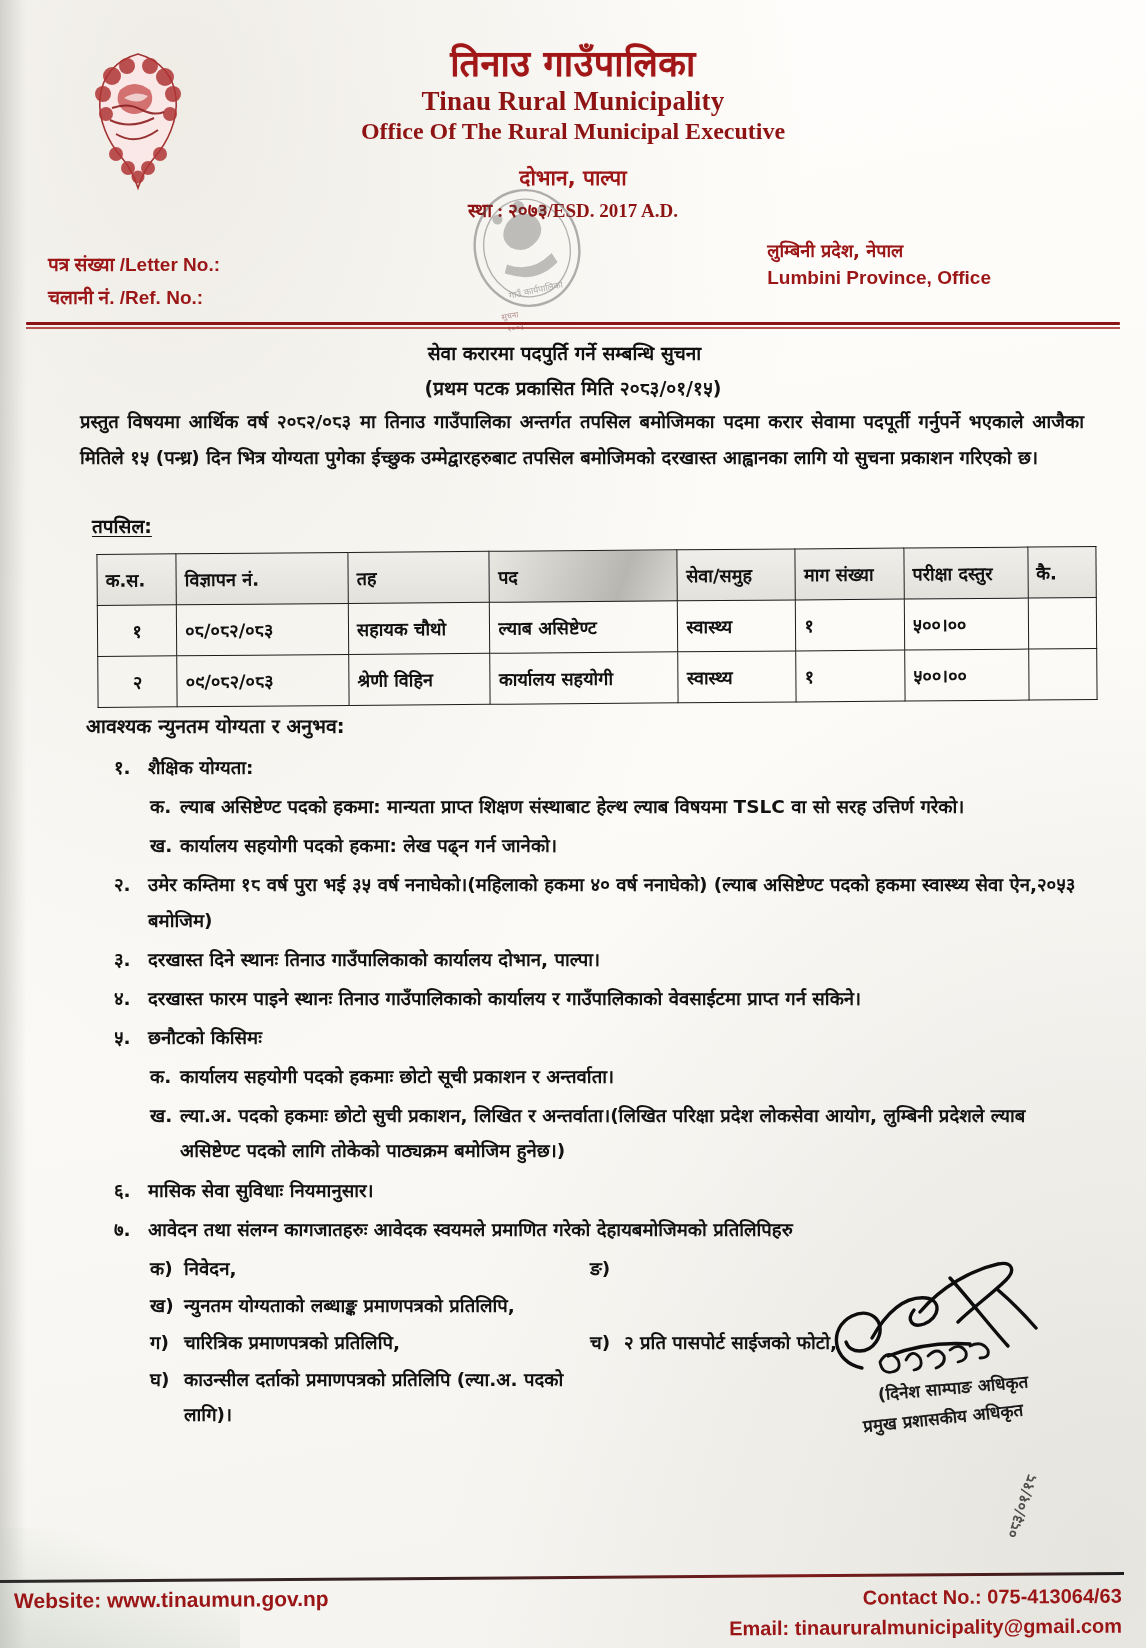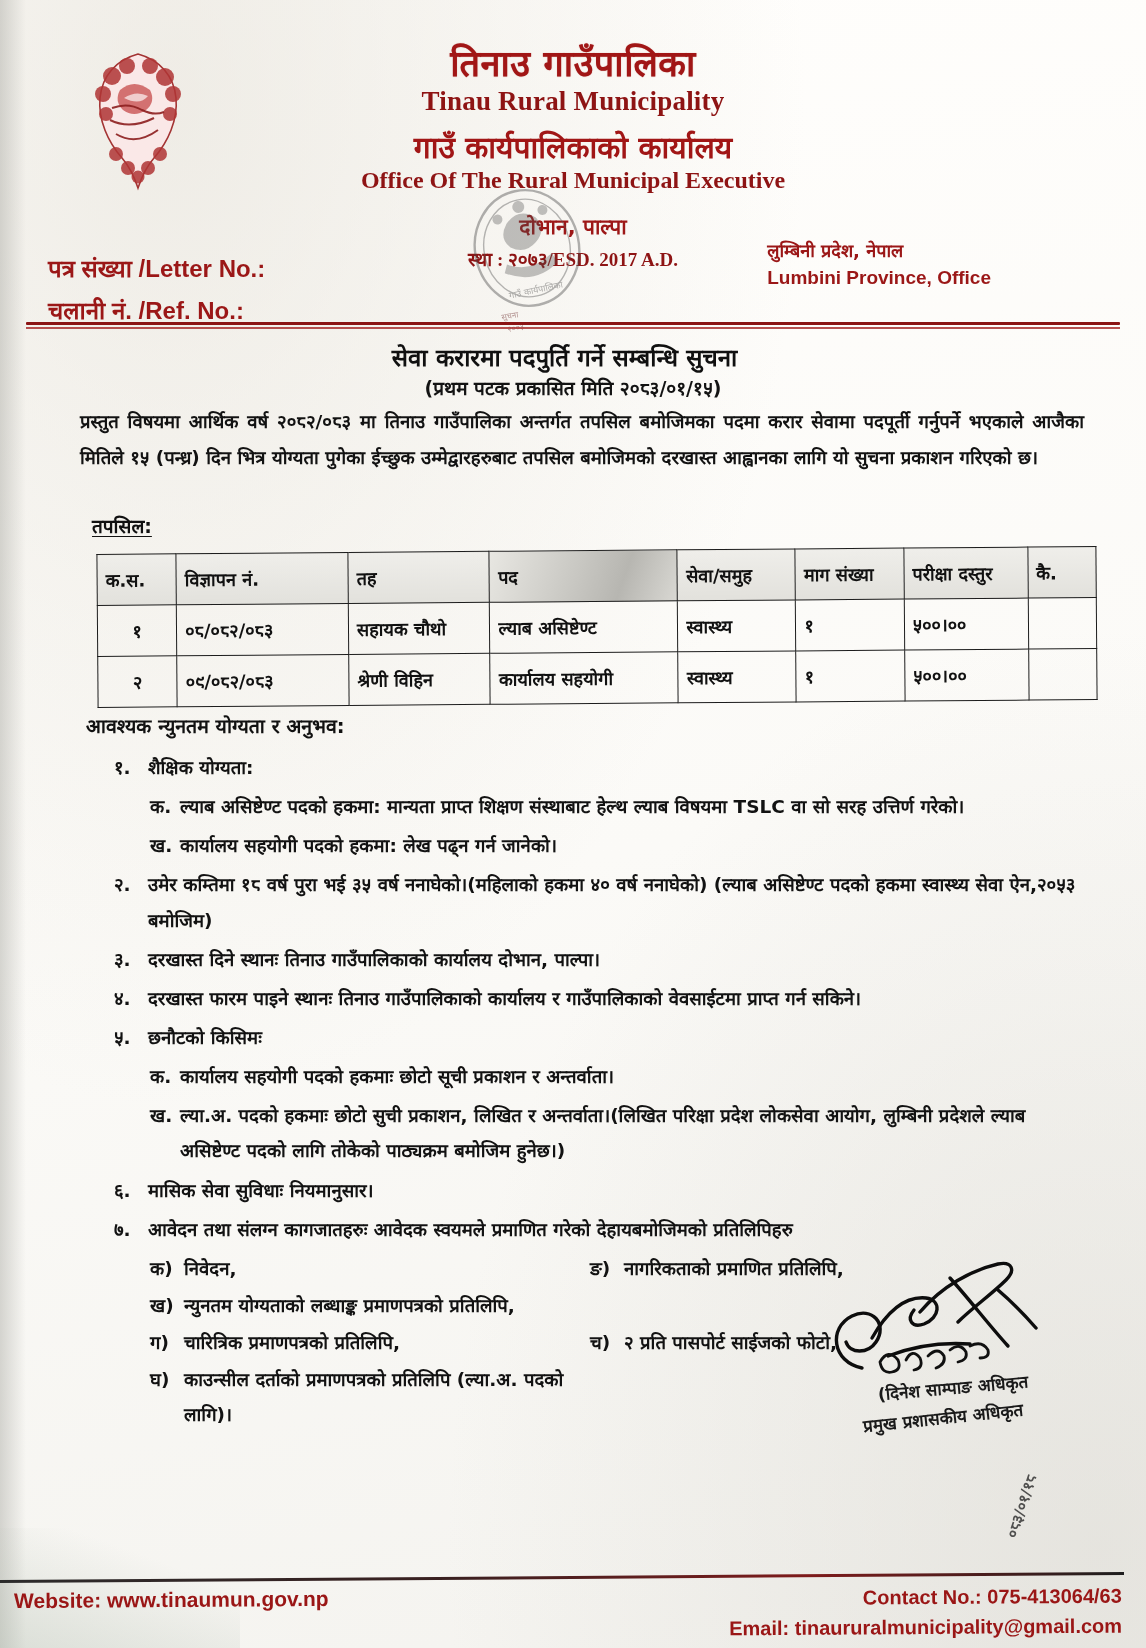--- a/index.html
+++ b/index.html
@@ -90,21 +90,21 @@
   .estd {
     font-family: "Liberation Serif", serif;
     font-size: 19px; font-weight: 700;
     color: #8e1414; margin-top: 6px;
   }
 
   .letter-block {
     position: absolute; left: 48px; top: 248px;
     color: #9b1717;
     font-family: "Liberation Sans", sans-serif;
-    font-size: 24px; font-weight: 700;
+    font-size: 19px; font-weight: 700;
     line-height: 1.75;
   }
 
   .province-block {
     position: absolute; right: 155px; top: 238px;
     text-align: left;
     color: #9b1717;
     font-weight: 700;
     line-height: 1.45;
   }
@@ -129,21 +129,21 @@
   .stamp-small {
     position:absolute; left:498px; top:306px; width:42px; height:34px;
     opacity:.5; pointer-events:none;
   }
 
   
   .notice-title {
     position: absolute; left: 0; right: 17px; top: 340px;
     text-align: center;
     font-family: "DejaVu Sans", sans-serif;
-    font-size: 24px; font-weight: 700;
+    font-size: 19px; font-weight: 700;
     color: #101010;
   }
   .notice-sub {
     position: absolute; left: 0; right: 0; top: 375px;
     text-align: center;
     font-family: "DejaVu Sans", sans-serif;
     font-size: 19px; font-weight: 700;
     color: #131313;
   }
   .intro {
@@ -329,21 +329,20 @@
         <path d="M38 74 q20 10 44 -2"></path>
         <path d="M44 88 q20 12 42 -4"></path>
       </g>
       <path d="M52 52 q12 -8 24 -2 q-8 10 -24 2Z" fill="#ffffff" opacity=".65"></path>
     </svg>
   </div>
 
   <div class="hdr-center">
     <div class="np-title-1">तिनाउ गाउँपालिका</div>
     <div class="en-title-1">Tinau Rural Municipality</div>
-    <div class="np-title-2">गाउँ कार्यपालिकाको कार्यालय</div>
     <div class="en-title-2">Office Of The Rural Municipal Executive</div>
     <div class="np-title-3">दोभान, पाल्पा</div>
     <div class="estd">स्था : २०७३/ESD. 2017 A.D.</div>
   </div>
 
   <div class="stamp">
     <svg viewBox="0 0 150 160" width="150" height="160" aria-hidden="true">
       <g transform="rotate(-12 75 80)">
         <ellipse cx="75" cy="80" rx="52" ry="58" fill="none" stroke="#4a4a4a" stroke-width="2.4"></ellipse>
         <ellipse cx="75" cy="80" rx="43" ry="49" fill="none" stroke="#555" stroke-width="1.4"></ellipse>
@@ -479,21 +478,20 @@
       <span class="tx">आवेदन तथा संलग्न कागजातहरुः आवेदक स्वयमले प्रमाणित गरेको देहायबमोजिमको प्रतिलिपिहरु</span>
     </div>
 
     <div class="doc-grid">
       <div class="doc-cell">
         <span class="mk">क)</span>
         <span class="tx">निवेदन,</span>
       </div>
       <div class="doc-cell">
         <span class="mk">ङ)</span>
-        <span class="tx">नागरिकताको प्रमाणित प्रतिलिपि,</span>
       </div>
 
       <div class="doc-cell">
         <span class="mk">ख)</span>
         <span class="tx">न्युनतम योग्यताको लब्धाङ्क प्रमाणपत्रको प्रतिलिपि,</span>
       </div>
       <div class="doc-cell">
         <span class="mk"></span>
         <span class="tx"></span>
       </div>

